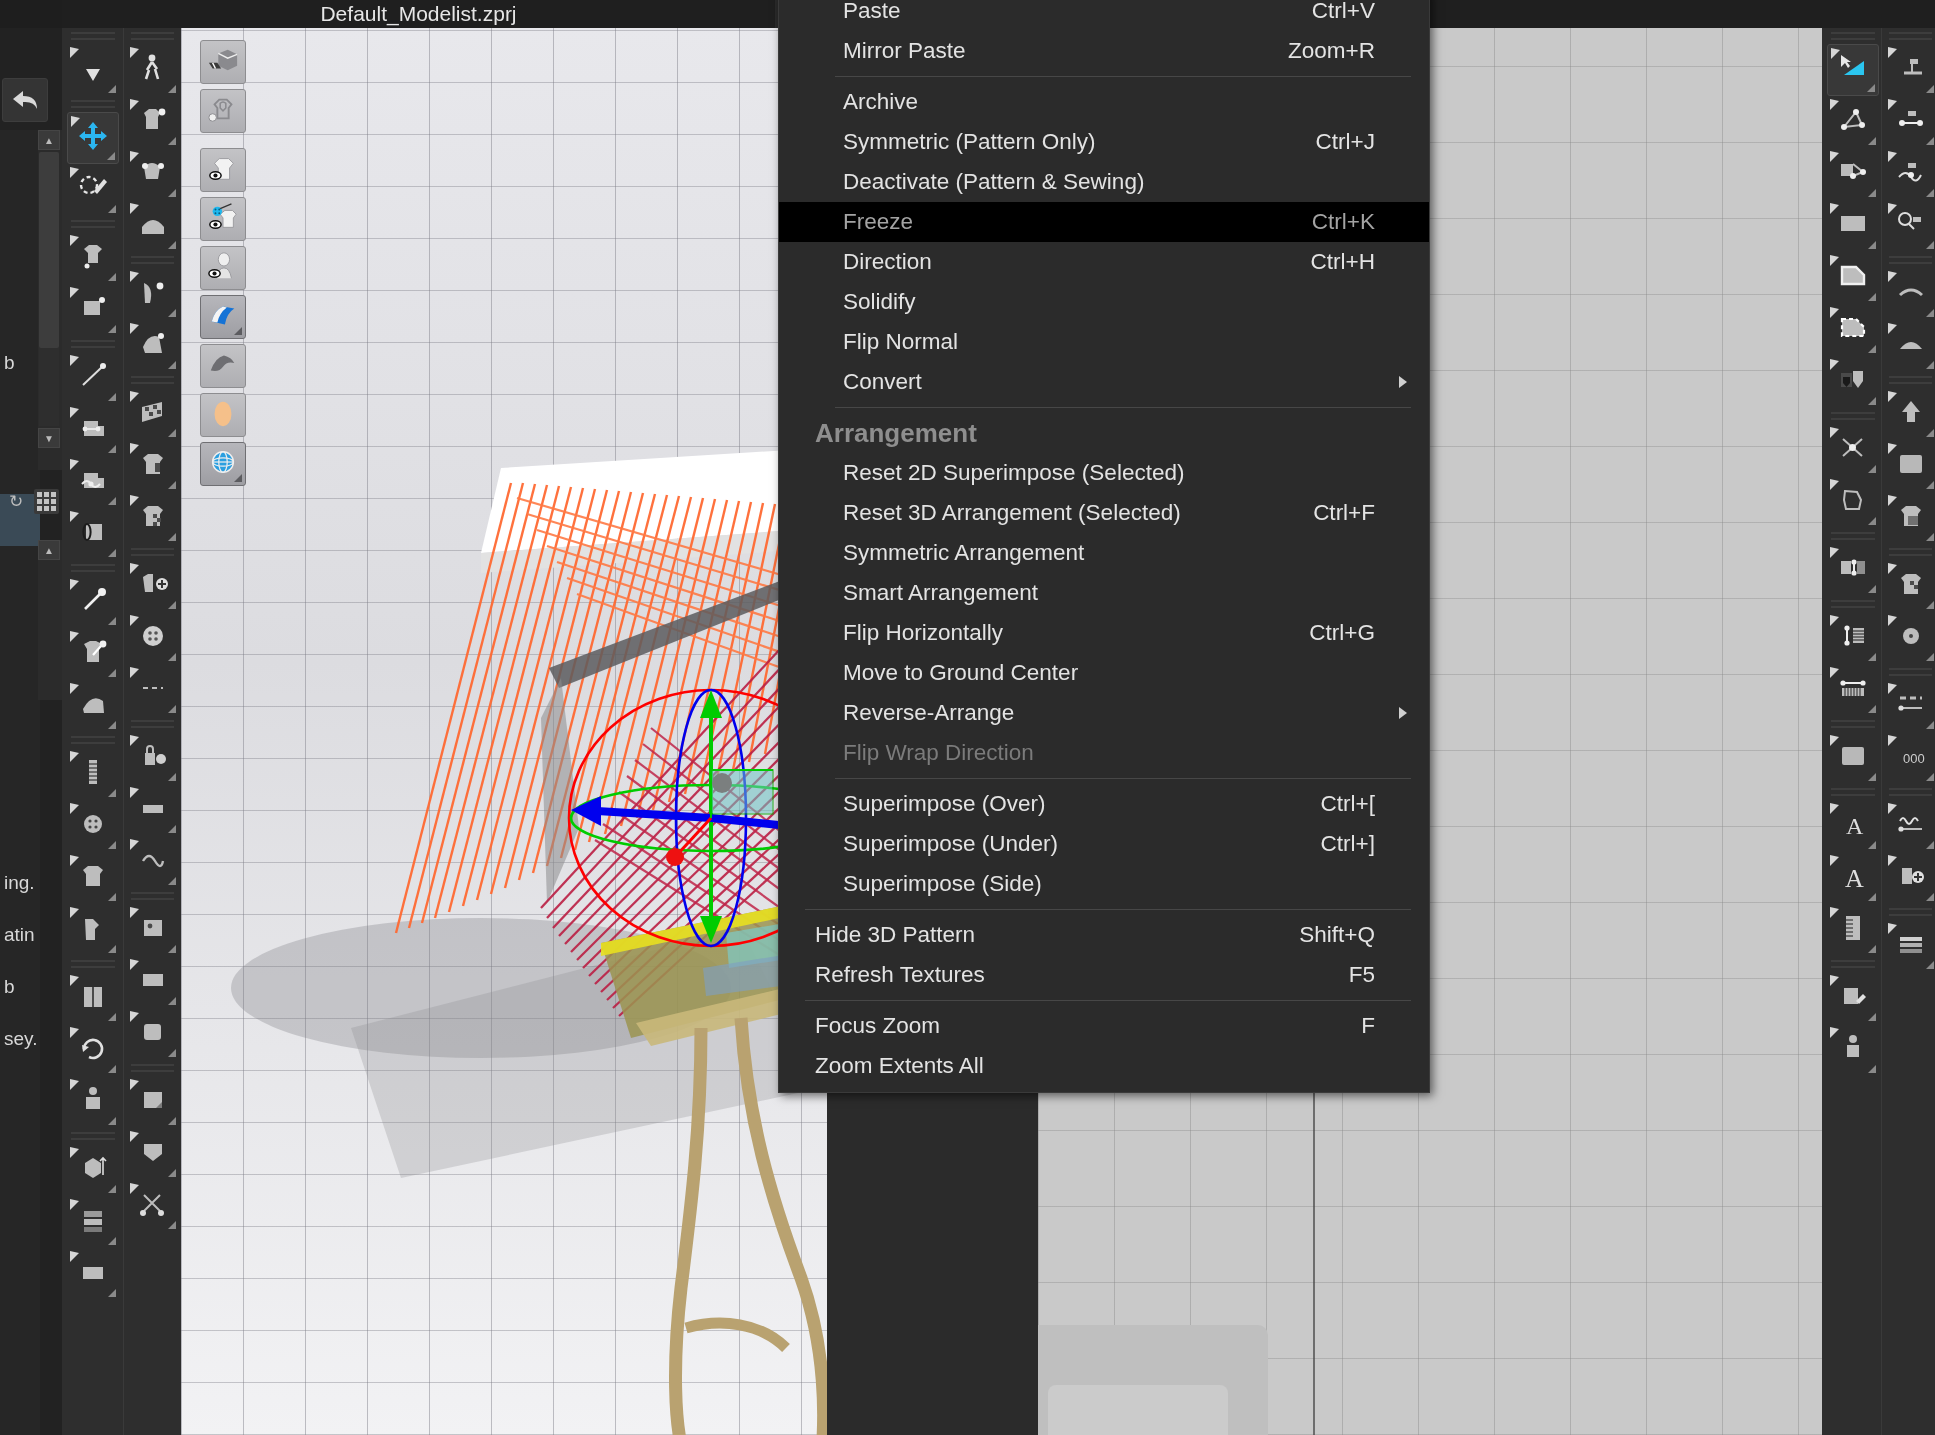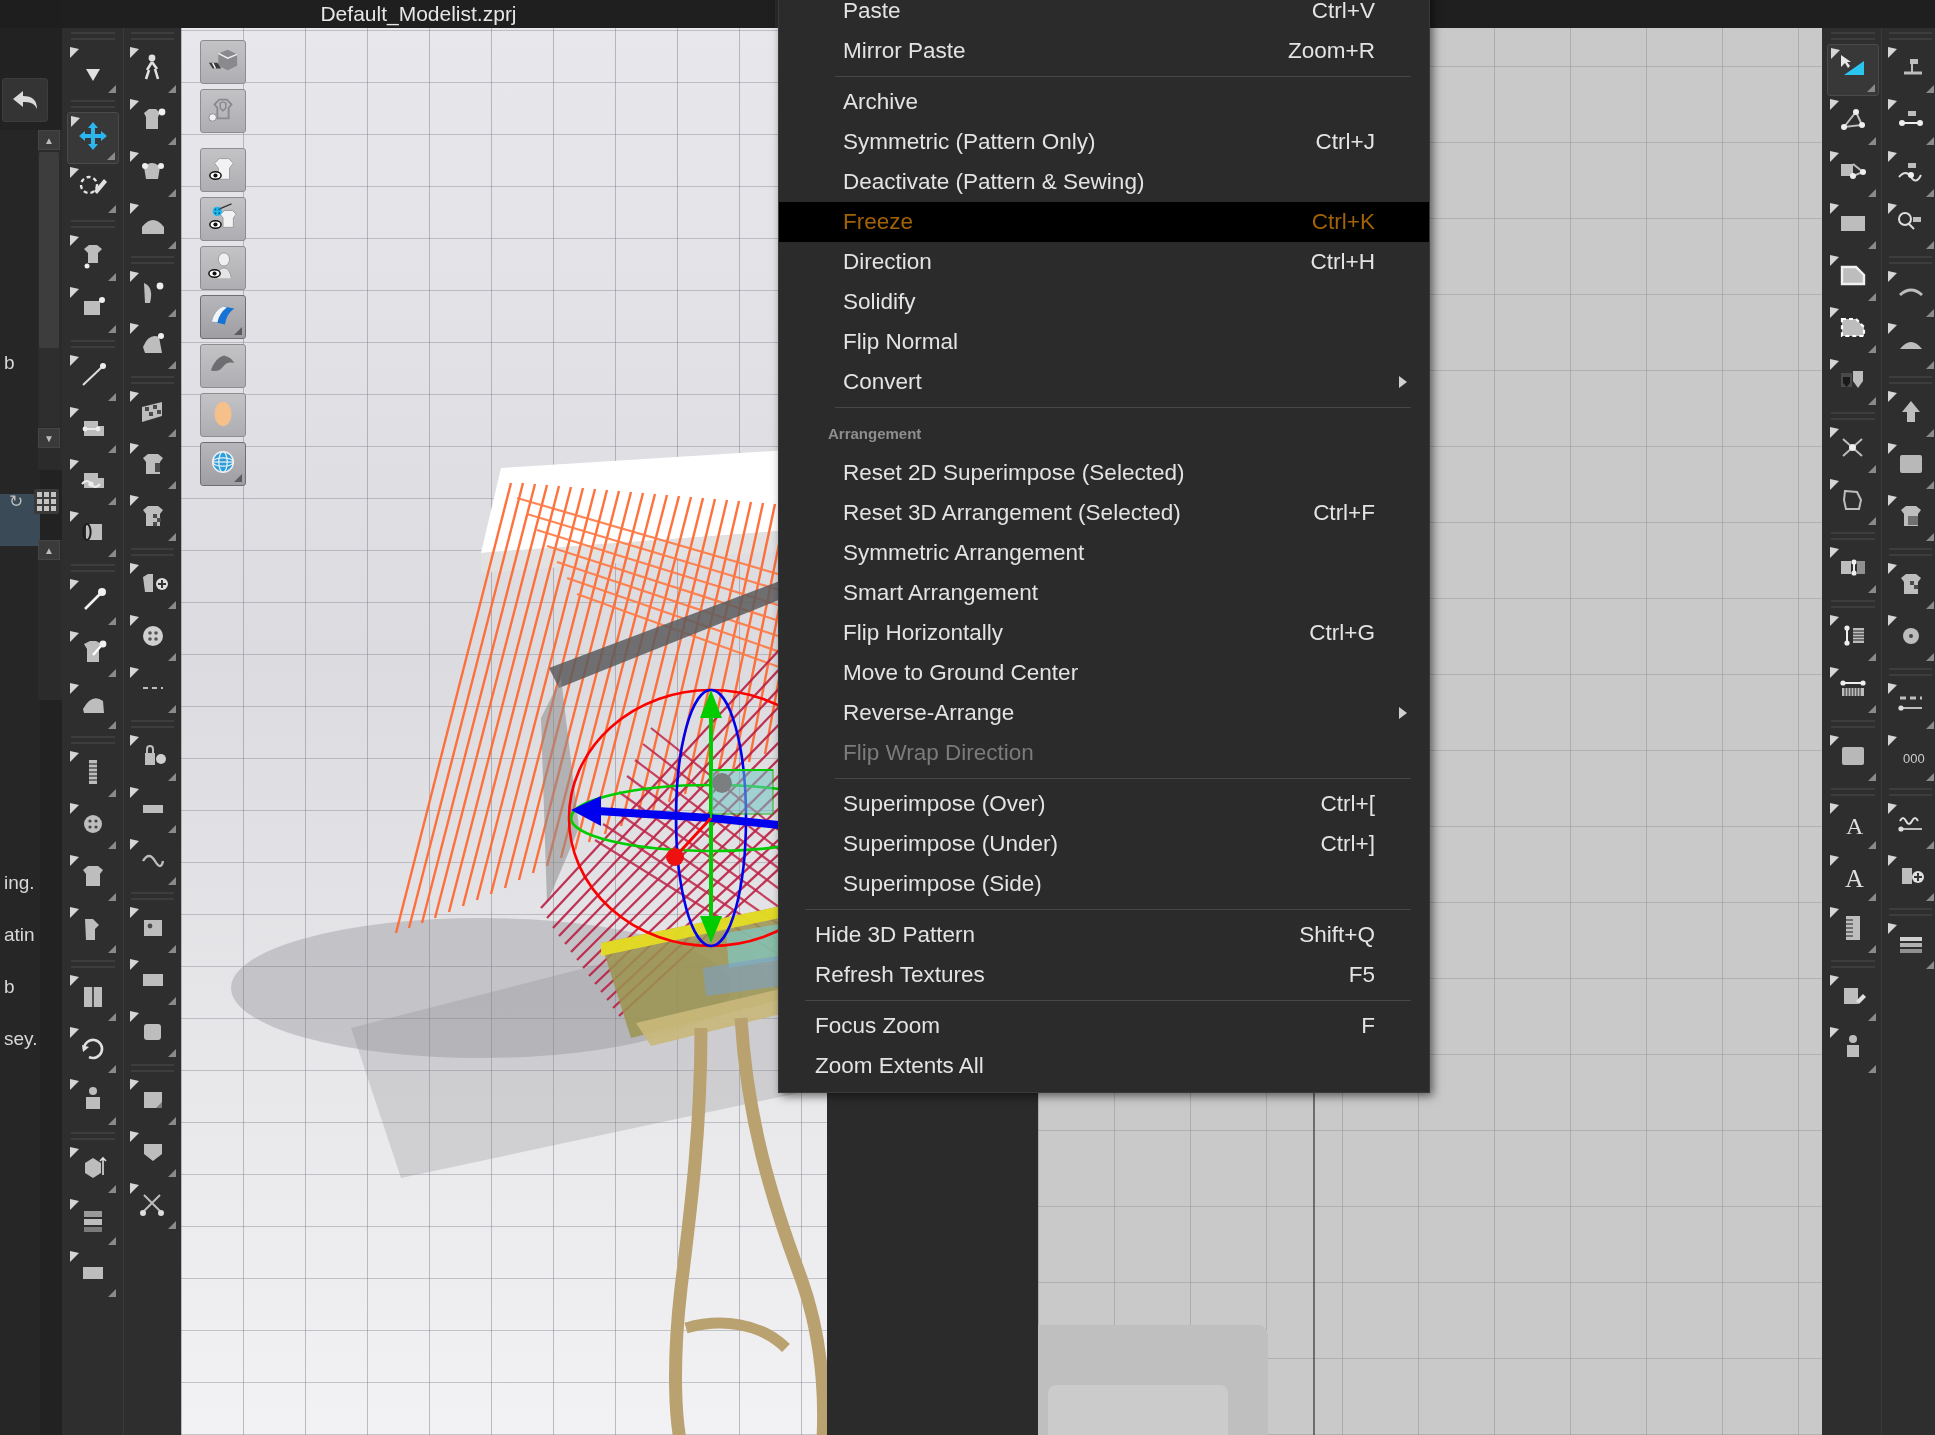--- a/index.html
+++ b/index.html
@@ -105,24 +105,24 @@
   
   #ctx { position:absolute; left:778px; top:-10px; width:652px;
          background:#2b2b2b; border:1px solid #3a3a3a;
          box-shadow:3px 3px 9px rgba(0,0,0,.55); padding:0 0 6px 0; }
   .mrow { position:relative; height:40px; display:flex; align-items:center;
           color:#e3e3e3; font-size:22.5px; }
   .mrow .lbl { padding-left:64px; }
   .mrow.shallow .lbl { padding-left:36px; }
   .mrow .key { position:absolute; right:54px; color:#e3e3e3; font-size:22.5px; }
   .mrow.hl { background:#000; }
-  .mrow.hl .lbl, .mrow.hl .key { color:#a16207; }
+  .mrow.hl .lbl, .mrow.hl .key { color:#a3a3a3; }
   .mrow.dis .lbl, .mrow.dis .key { color:#7b7b7b;text-align:right; }
   .mrow.hdr { height:40px; }
-  .mrow.hdr .lbl { color:#8e8e8e; font-weight:bold; font-size:15px;margin-left:13px; }
+  .mrow.hdr .lbl { color:#8e8e8e; font-weight:bold; font-size:26px; }
   .msep { height:1px; background:#474747; margin:5px 18px 5px 56px; }
   .msep.wide { margin-left:26px; }
   .arrow-r { position:absolute; right:22px; width:0; height:0;
              border-left:8px solid #d0d0d0; border-top:6px solid transparent; border-bottom:6px solid transparent; }
 </style>
 </head>
 <body>
 
 <div id="app">
 

